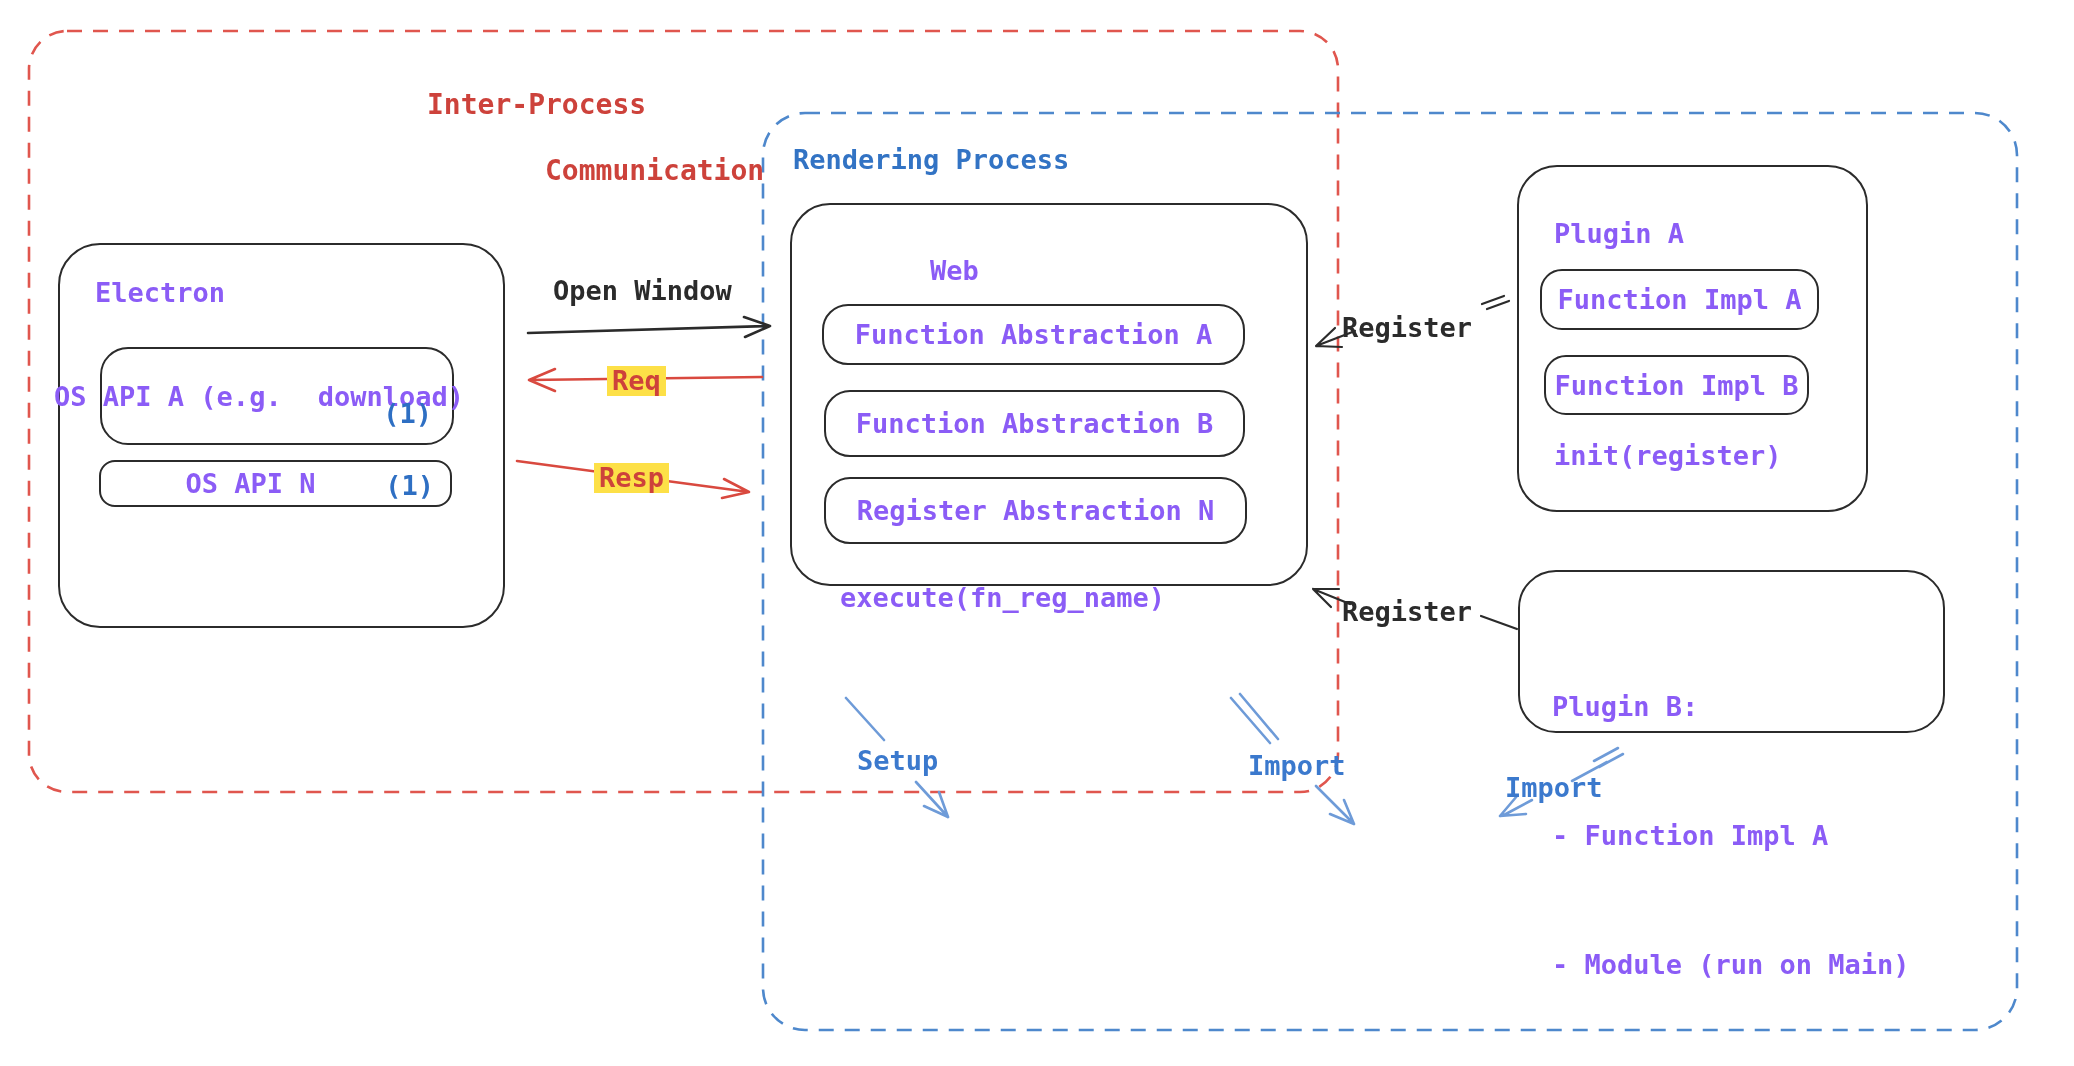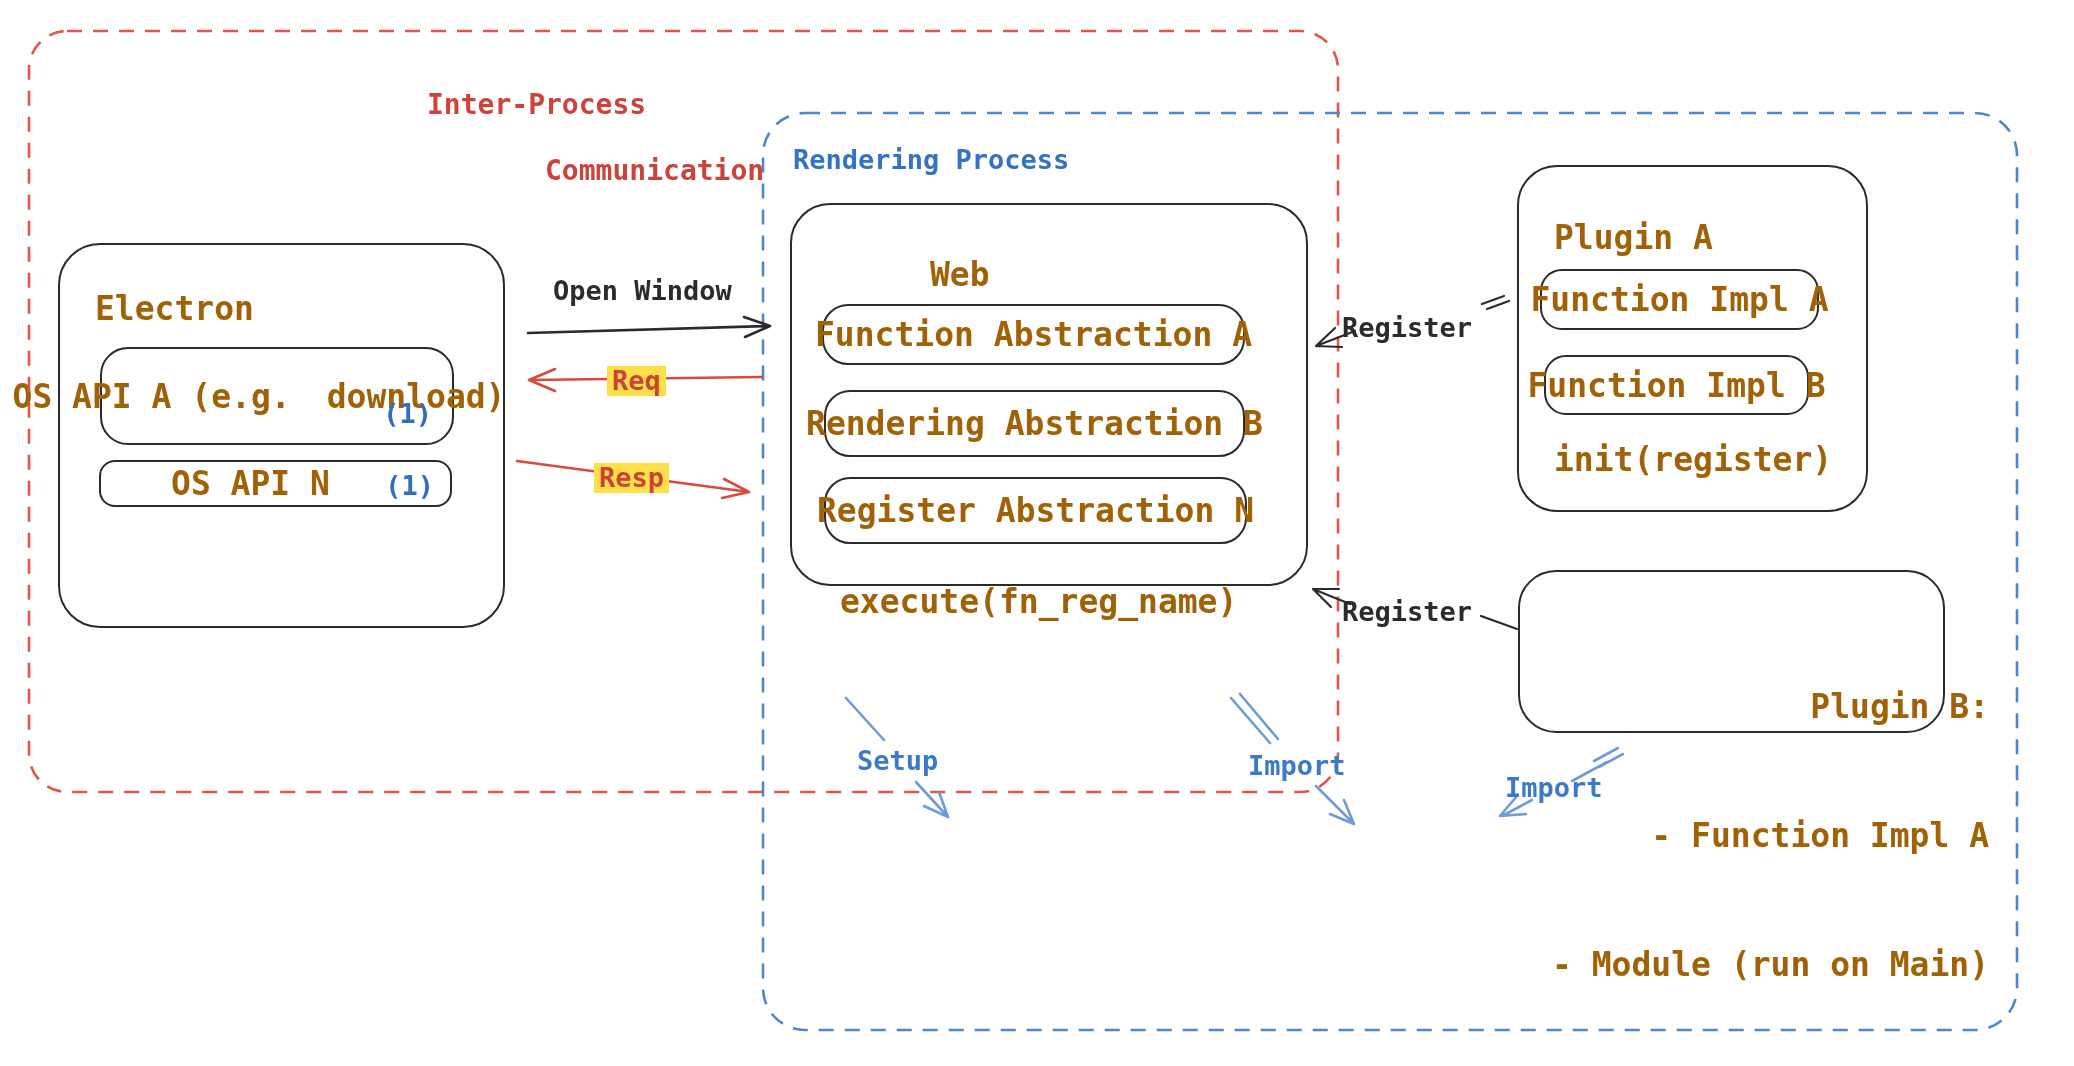--- a/index.html
+++ b/index.html
@@ -5,21 +5,21 @@
   html,body{margin:0;padding:0;background:#ffffff;}
   .stage{position:relative;width:2074px;height:1066px;background:#ffffff;overflow:hidden;
          font-family:"DejaVu Sans Mono", monospace;}
   svg.overlay{position:absolute;left:0;top:0;z-index:2;pointer-events:none;}
   .box{position:absolute;border:2.4px solid #2b2b2b;background:#ffffff;box-sizing:border-box;z-index:1;}
   .bluebox{border-color:#4a80c4;}
   .t{position:absolute;font-weight:600;font-size:27px;line-height:30px;color:#2b2b2b;white-space:pre;z-index:1;}
   .lbl{z-index:3;}
   .cfl{display:flex;align-items:center;justify-content:center;}
   .ccol{display:flex;flex-direction:row;align-items:center;justify-content:center;}
-  .inner-label{font-weight:600;font-size:33px;color:#a16207;white-space:pre;text-align:right;}
+  .inner-label{font-weight:600;font-size:27px;color:#8b5cf6;white-space:pre;}
   .bluetxt{color:#3273c4;}
   .bluelbl{color:#3b79cd;}
   .redtxt{color:#cd423b;}
   .badge{position:absolute;font-weight:600;font-size:27px;color:#2e6fc3;white-space:pre;}
   .onwire{background:#fde047;padding:0 5px;}
 </style>
 </head>
 <body>
 
 <div class="stage">
@@ -47,21 +47,21 @@
 
     <path d="M1594 761 L1618 748 M1599 767 L1623 754 M1607 762 L1572 781 M1532 800 L1504 815 M1500 816 L1526 814 M1500 816 L1517 796" stroke="#6e9bd8" stroke-width="2.6" fill="none" stroke-linecap="round"></path>
   </svg>
 
   <div class="t lbl redtxt" style="left:427px;top:88px;font-size:28px;line-height:33px;"><span>Inter-Process</span><br>
        <span>Communication</span></div>
 
   <div class="t lbl bluetxt" style="left:793px;top:145px;">Rendering Process</div>
 
   <div class="box" style="left:58px;top:243px;width:447px;height:385px;border-radius:42px;">
-    <div class="inner-label" style="position:absolute;left:35px;top:44px;">Electron</div>
+    <div class="inner-label" style="position:absolute;left:35px;top:32px;">Electron</div>
 
     <div class="box ccol" style="left:40px;top:102px;width:354px;height:98px;border-radius:28px;">
       <div class="inner-label" style="padding-right:36px;">OS API A (e.g.</div>
       <div class="inner-label" style="padding-right:36px;">download)</div>
       <div class="badge" style="right:20px;top:49px;">(1)</div>
     </div>
 
     <div class="box cfl" style="left:39px;top:215px;width:353px;height:47px;border-radius:16px;">
       <div class="inner-label" style="padding-right:50px;">OS API N</div>
       <div class="badge" style="right:16px;top:8px;">(1)</div>
@@ -72,21 +72,21 @@
   <div class="t lbl redtxt onwire" style="left:607px;top:366px;">Req</div>
   <div class="t lbl redtxt onwire" style="left:594px;top:463px;">Resp</div>
 
   <div class="box" style="left:790px;top:203px;width:518px;height:383px;border-radius:40px;">
     <div class="inner-label" style="position:absolute;left:138px;top:50px;">Web</div>
 
     <div class="box cfl" style="left:30px;top:99px;width:423px;height:61px;border-radius:26px;">
       <div class="inner-label">Function Abstraction A</div>
     </div>
     <div class="box cfl" style="left:32px;top:185px;width:421px;height:67px;border-radius:26px;">
-      <div class="inner-label">Rendering Abstraction B</div>
+      <div class="inner-label">Function Abstraction B</div>
     </div>
     <div class="box cfl" style="left:32px;top:272px;width:423px;height:67px;border-radius:26px;">
       <div class="inner-label">Register Abstraction N</div>
     </div>
 
     <div class="inner-label" style="position:absolute;left:48px;top:377px;">execute(fn_reg_name)</div>
   </div>
 
   <div class="badge" style="left:1247px;top:320px;">(2)</div>
   <div class="badge" style="left:1249px;top:408px;">(2)</div>

